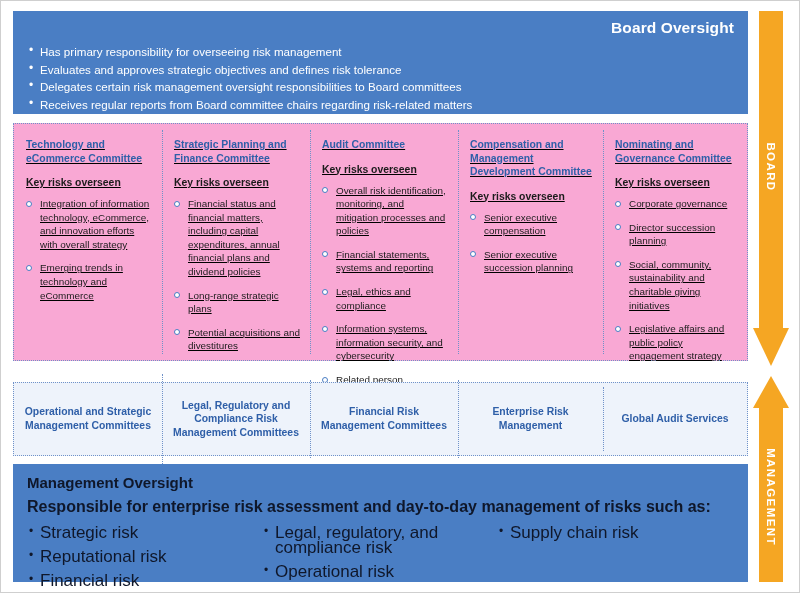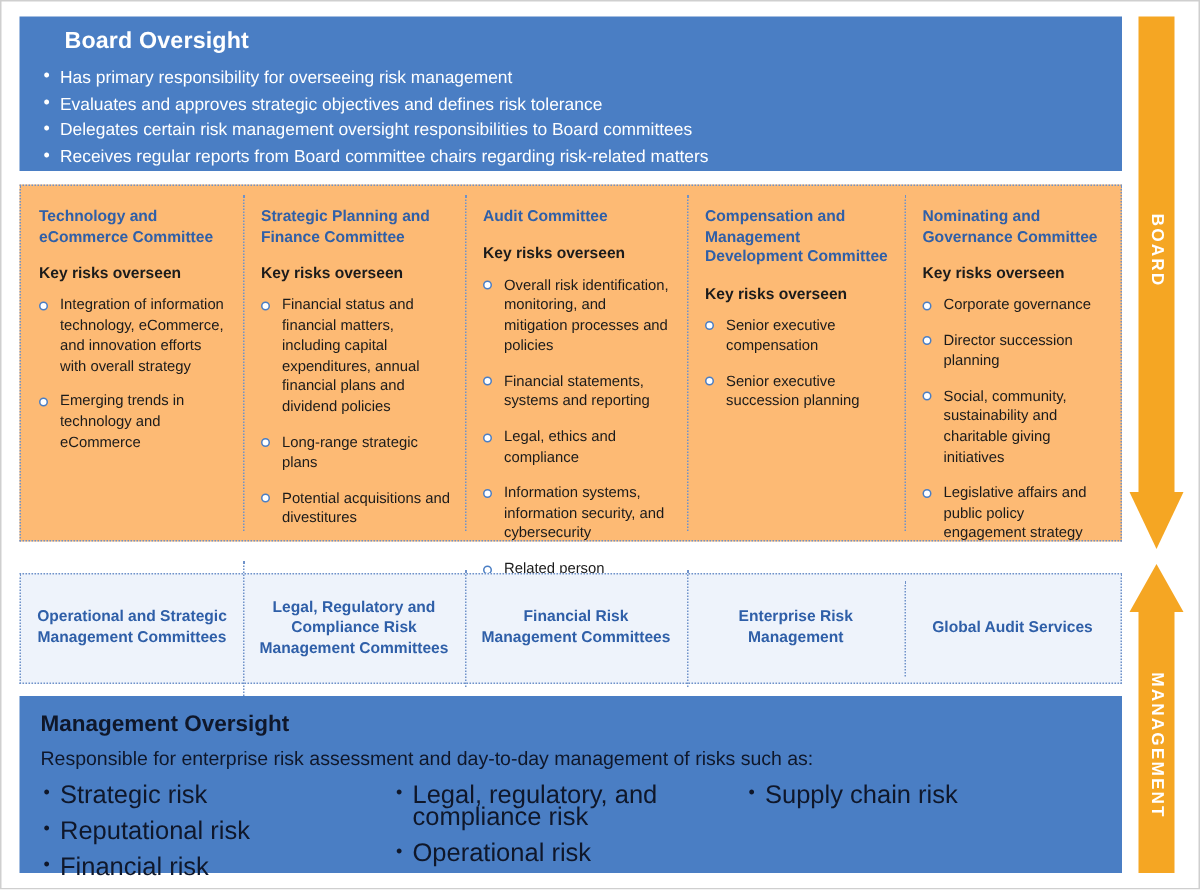--- a/index.html
+++ b/index.html
@@ -26,24 +26,25 @@
     left: 12px;
     top: 10px;
     width: 735px;
     height: 103px;
     background: #4a7ec4;
     color: #ffffff;
     box-sizing: border-box;
     padding: 8px 14px 6px 14px;
   }
   .board-banner h1 {
-    margin: 0 0 6px 16px;
+    margin: 0 0 6px 0;
     font-size: 15.5px;
     font-weight: bold;
     letter-spacing: 0.1px;
+    text-align: right;
   }
   .board-banner ul {
     margin: 0;
     padding: 0;
     list-style: none;
   }
   .board-banner li {
     font-size: 11.6px;
     line-height: 17.5px;
     padding-left: 13px;
@@ -58,23 +59,24 @@
   }
 
   
   .committee-band {
     position: absolute;
     left: 12px;
     top: 122px;
     width: 735px;
     height: 238px;
     border: 1px dotted #6f92c9;
-    background: #fdba74;
+    background: #f9a8d4;
     box-sizing: border-box;
     display: flex;
+    text-decoration: underline;
   }
   .committee-col {
     box-sizing: border-box;
     padding: 14px 10px 8px 12px;
     position: relative;
   }
   .committee-col + .committee-col::before {
     content: "";
     position: absolute;
     left: 0;
@@ -175,22 +177,23 @@
     color: #0f172a;
     box-sizing: border-box;
     padding: 10px 14px 6px 14px;
   }
   .mgmt-banner h2 {
     margin: 0 0 7px 0;
     font-size: 15px;
     font-weight: bold;
   }
   .mgmt-banner .lead {
-    font-size: 13px;
+    font-size: 16px;
     margin: 0 0 9px 0;
+    font-weight: bold;
   }
   .mgmt-risk-cols {
     display: flex;
   }
   .mgmt-risk-col {
     width: 235px;
     box-sizing: border-box;
     padding-right: 12px;
   }
   .mgmt-risk-col ul {

